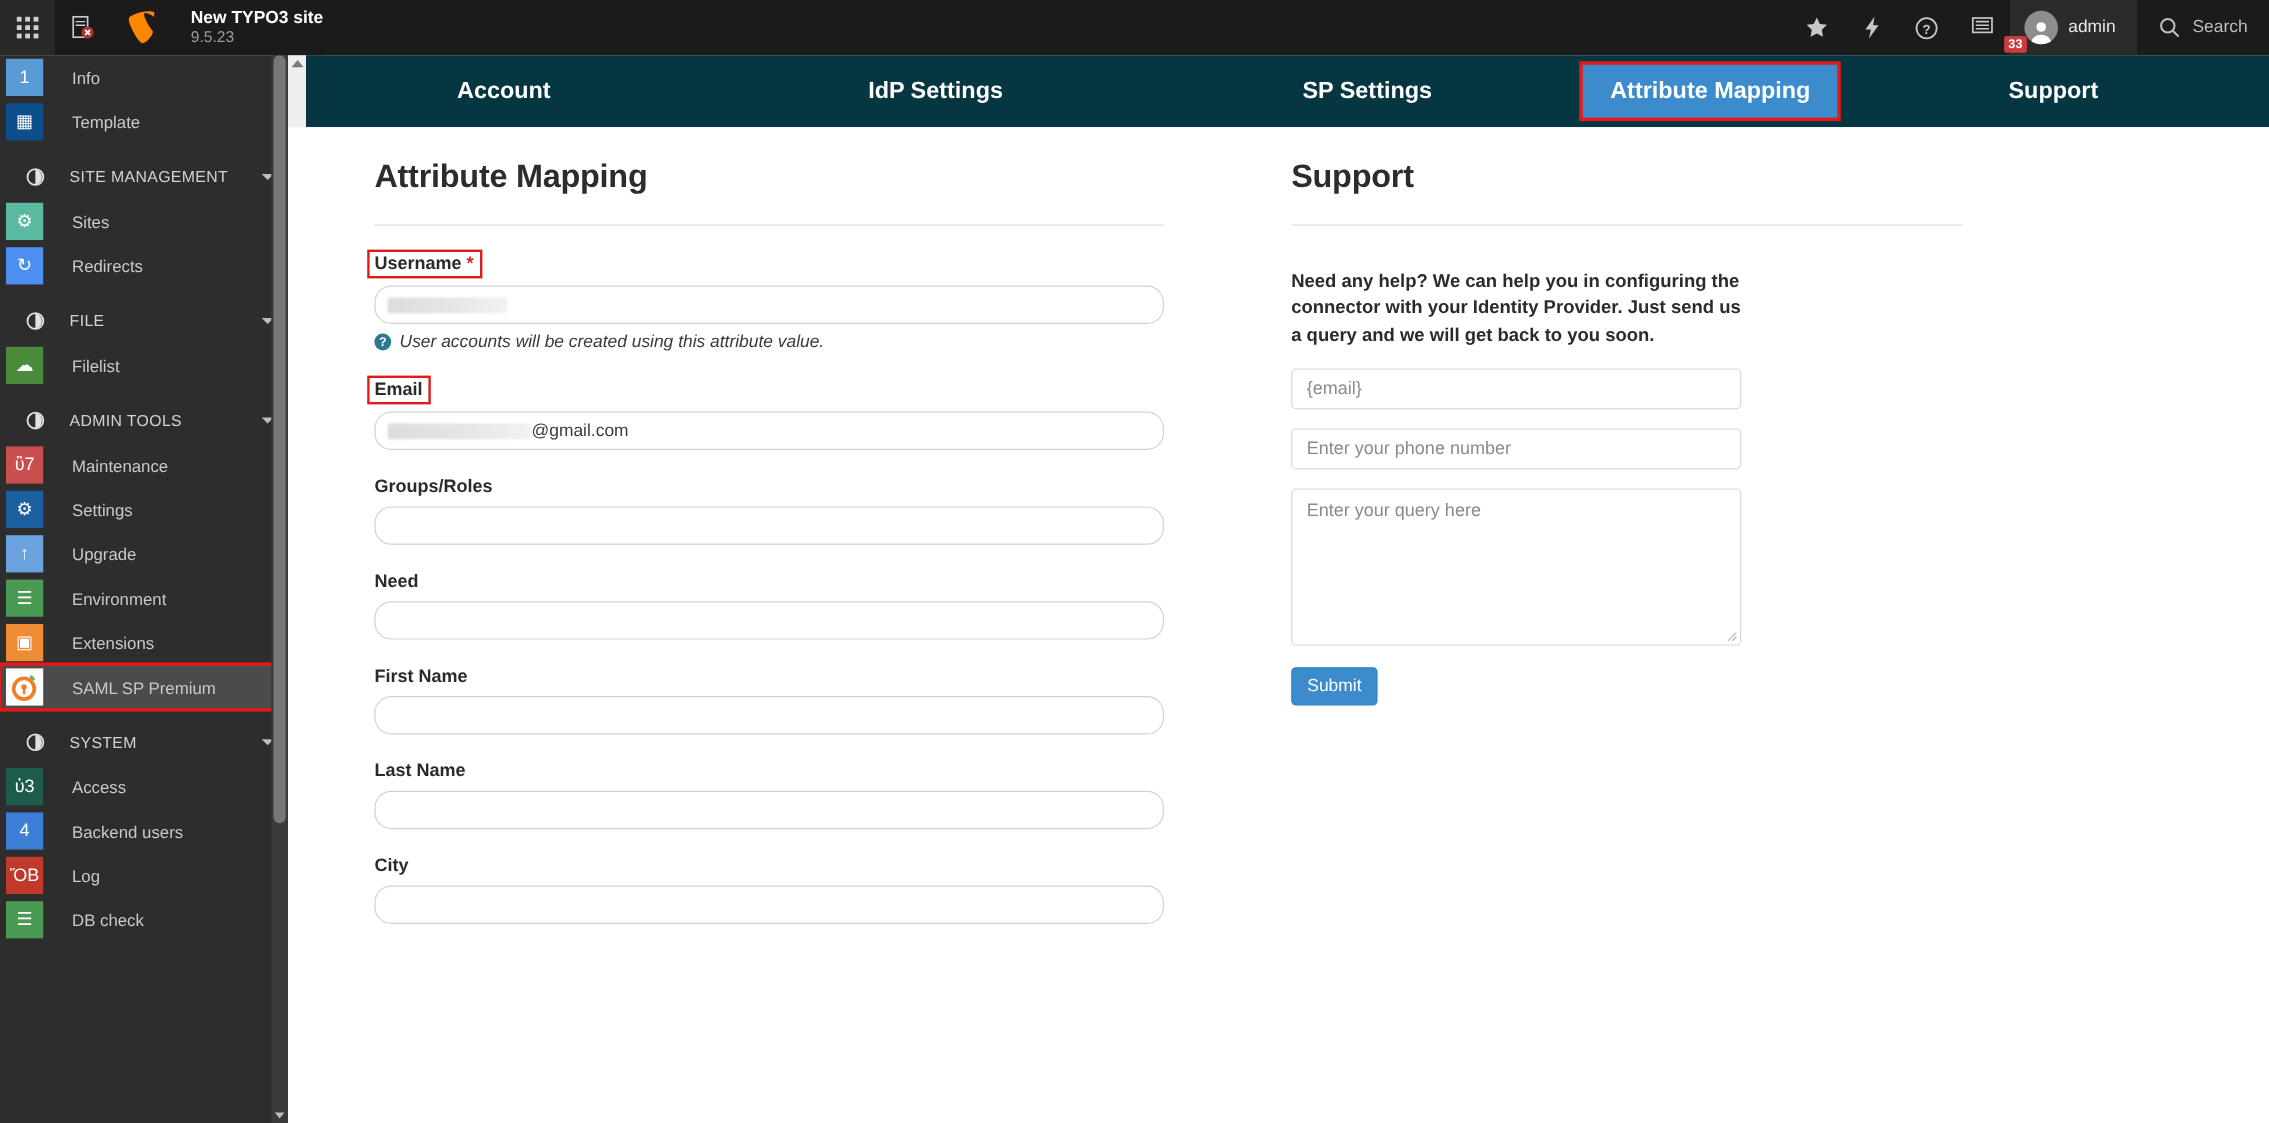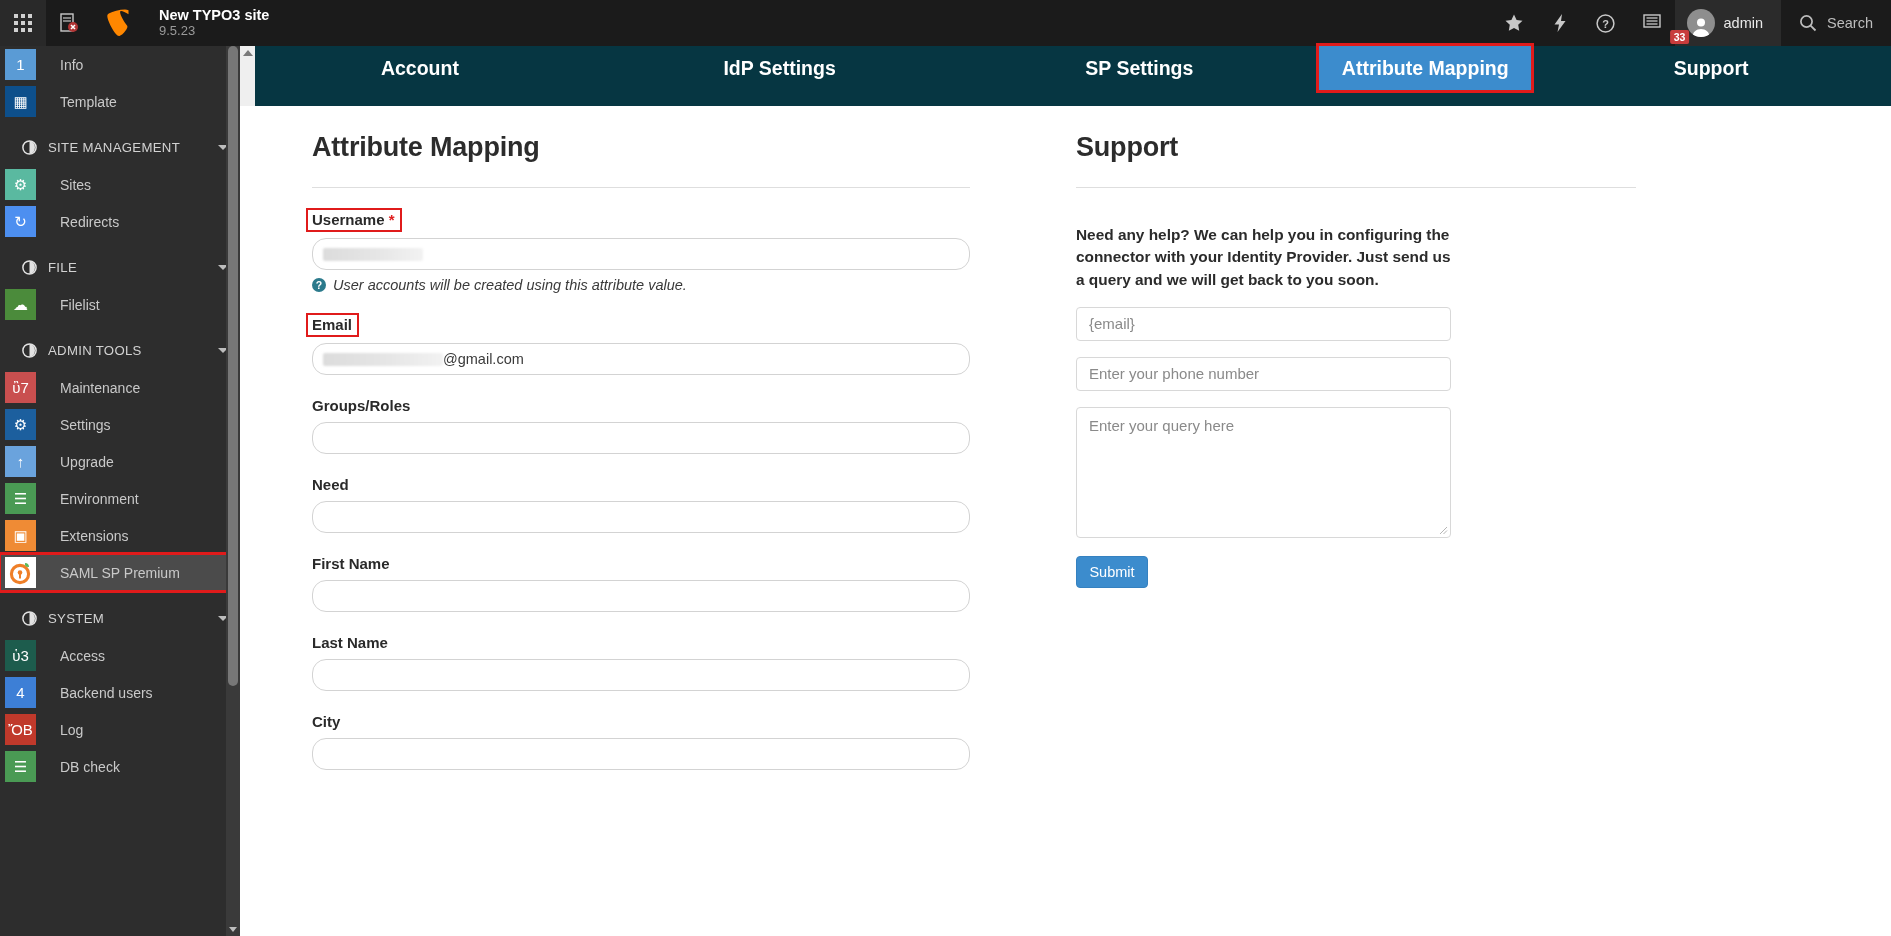--- a/index.html
+++ b/index.html
@@ -73,21 +73,21 @@
     width: 240px; height: 890px;
     background: #2d2d2d; overflow: hidden;
   }
   .nav-section {
     display: flex; align-items: center;
     height: 37px; padding-left: 16px; padding-right: 12px;
     color: #d2d2d2; font-size: 13.2px; letter-spacing: .3px;
     position: relative;
   }
   .nav-section .sec-ico { width: 27px; display:flex; align-items:center; justify-content:center; }
-  .nav-section .sec-label { margin-left: 5px; flex:1; }
+  .nav-section .sec-label { margin-left: 15px; flex:1; }
   .caret-d {
     width: 0; height: 0; border-left: 5px solid transparent;
     border-right: 5px solid transparent; border-top: 5px solid #bdbdbd;
   }
   .nav-item {
     display: flex; align-items: center;
     height: 37px; color: #c9c9c9; font-size: 14px;
     padding-right: 10px; position: relative;
   }
   .nav-item.active { background: #4b4b4b; }
@@ -112,21 +112,21 @@
     position:absolute; bottom: 4px; left: 3px;
     width:0;height:0;border-left:4px solid transparent;
     border-right:4px solid transparent;border-top:5px solid #bdbdbd;
   }
 
   
   #tabbar {
     position: absolute; top: 46px; left: 240px;
     width: 1651px; height: 60px;
     background: #063642;
-    display: flex; align-items: flex-start;
+    display: flex; align-items: center;
   }
   #tab-scrollstrip {
     position:absolute; top:46px; left:240px; width:15px; height:60px;
     background:#efefef; display:flex; align-items:flex-start; justify-content:center;
     padding-top:4px;
   }
   #tab-scrollstrip .arrow-up {
     width:0;height:0;border-left:5px solid transparent;
     border-right:5px solid transparent;border-bottom:6px solid #7a7a7a;
   }

